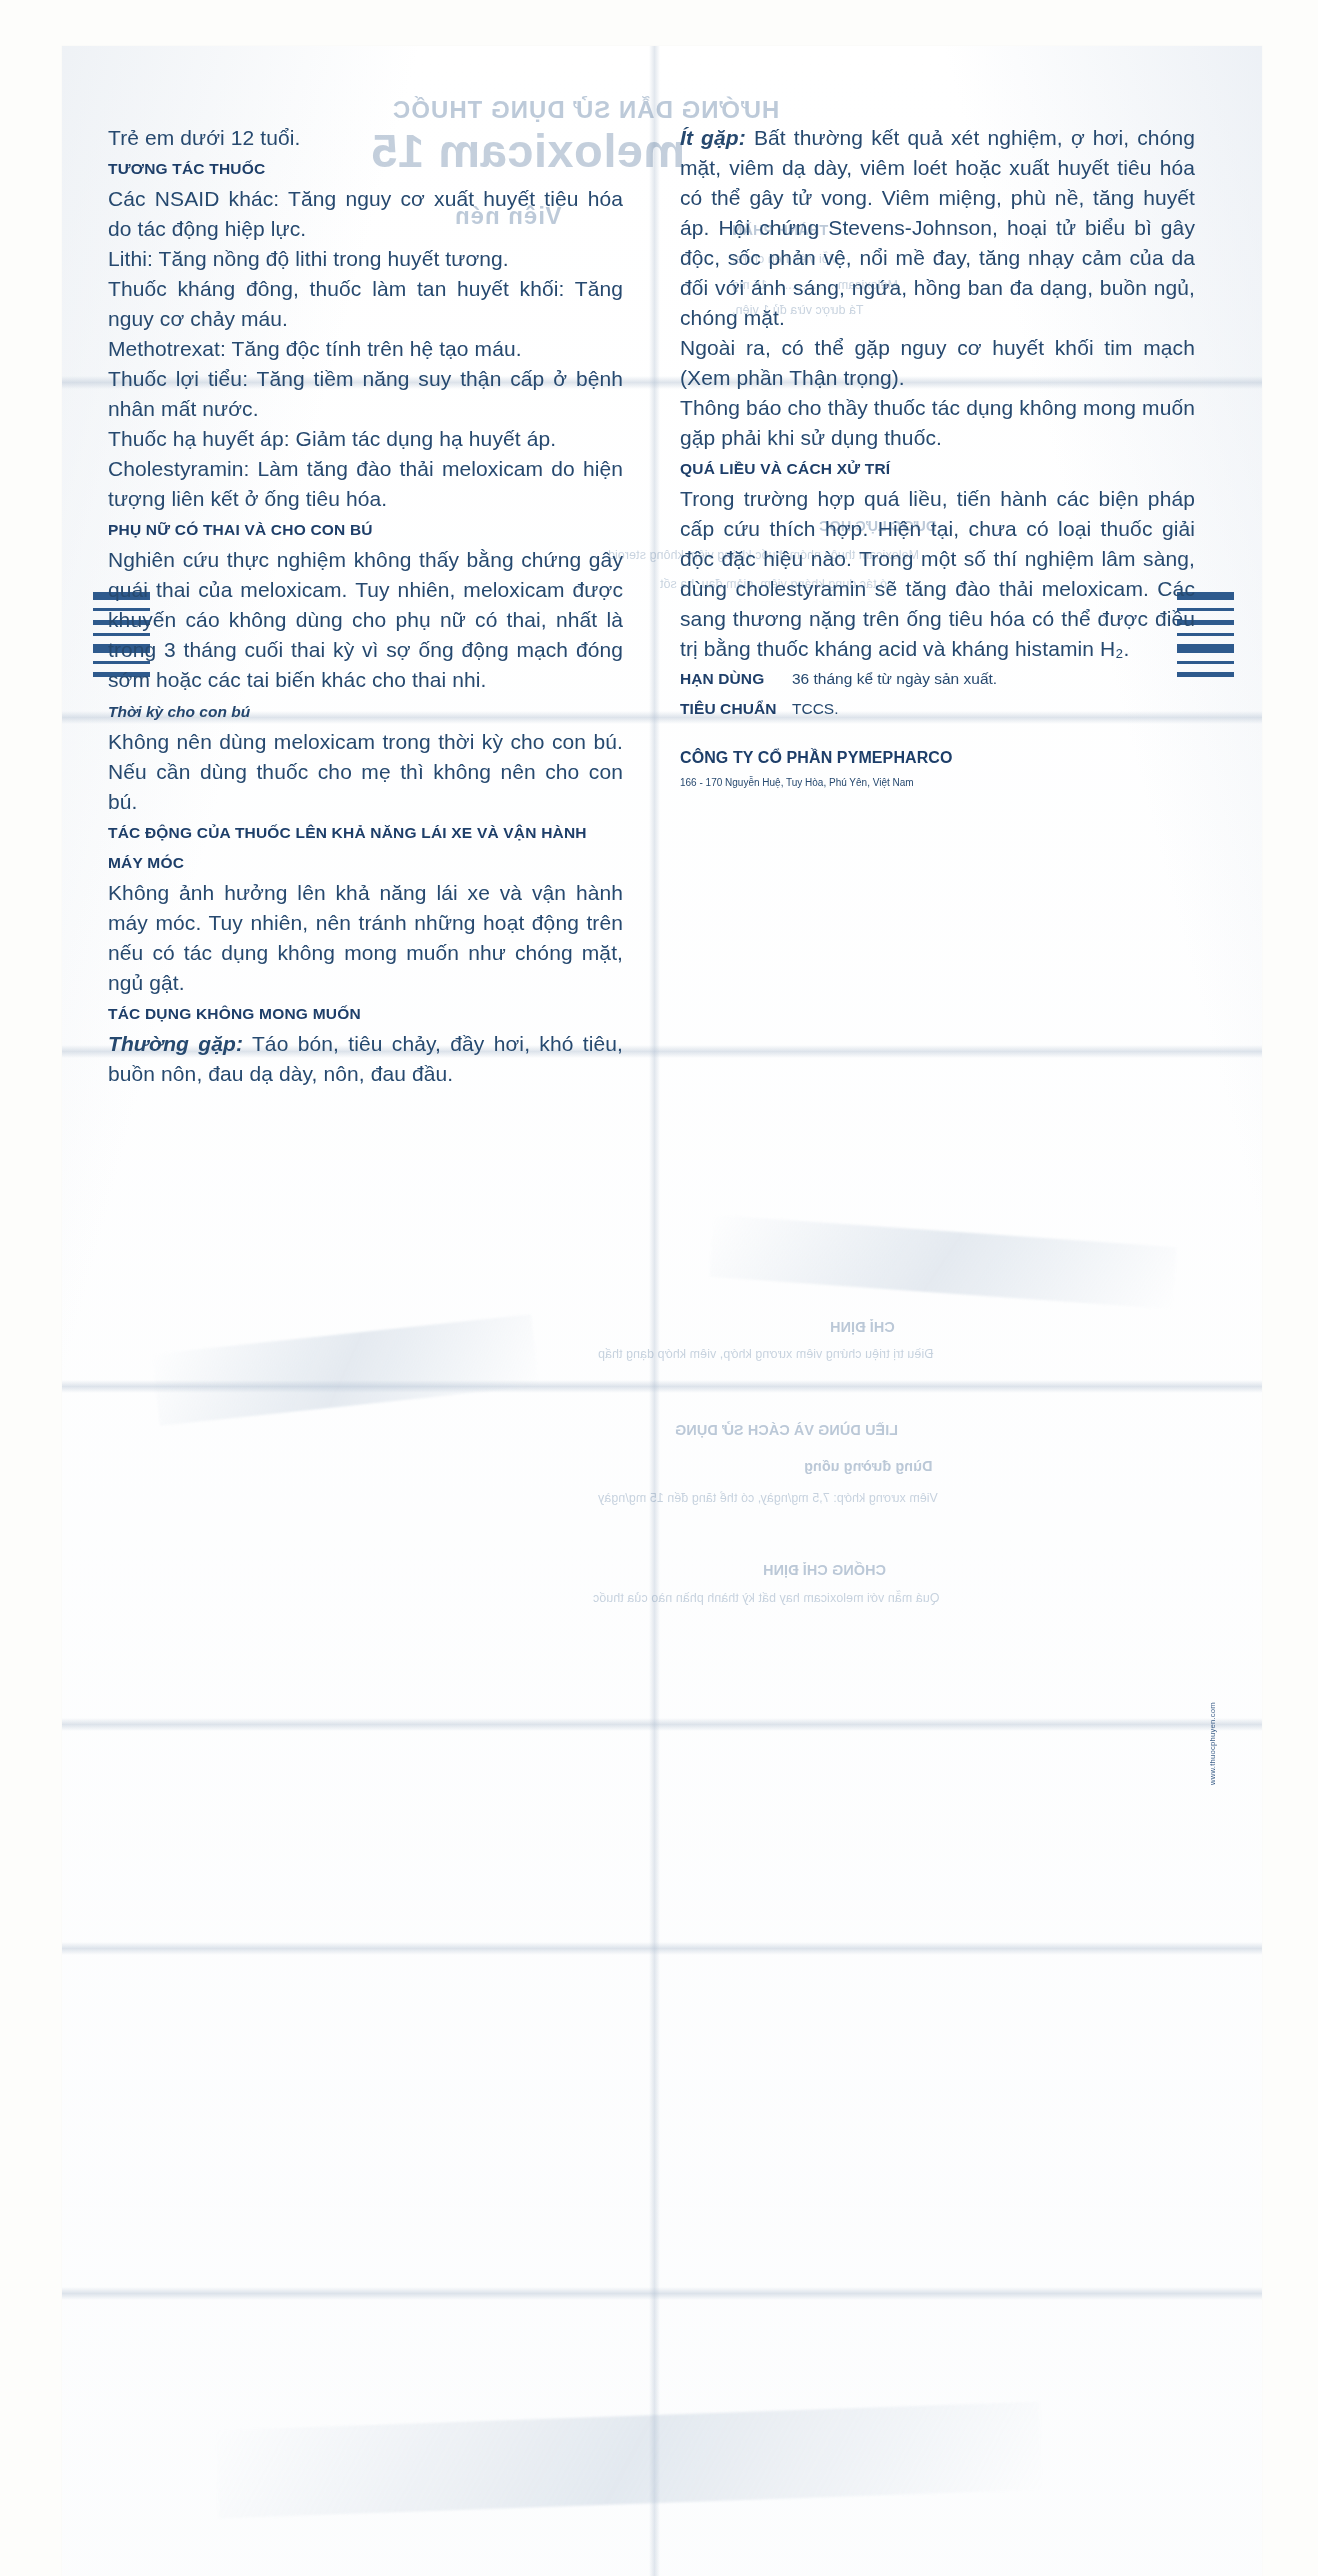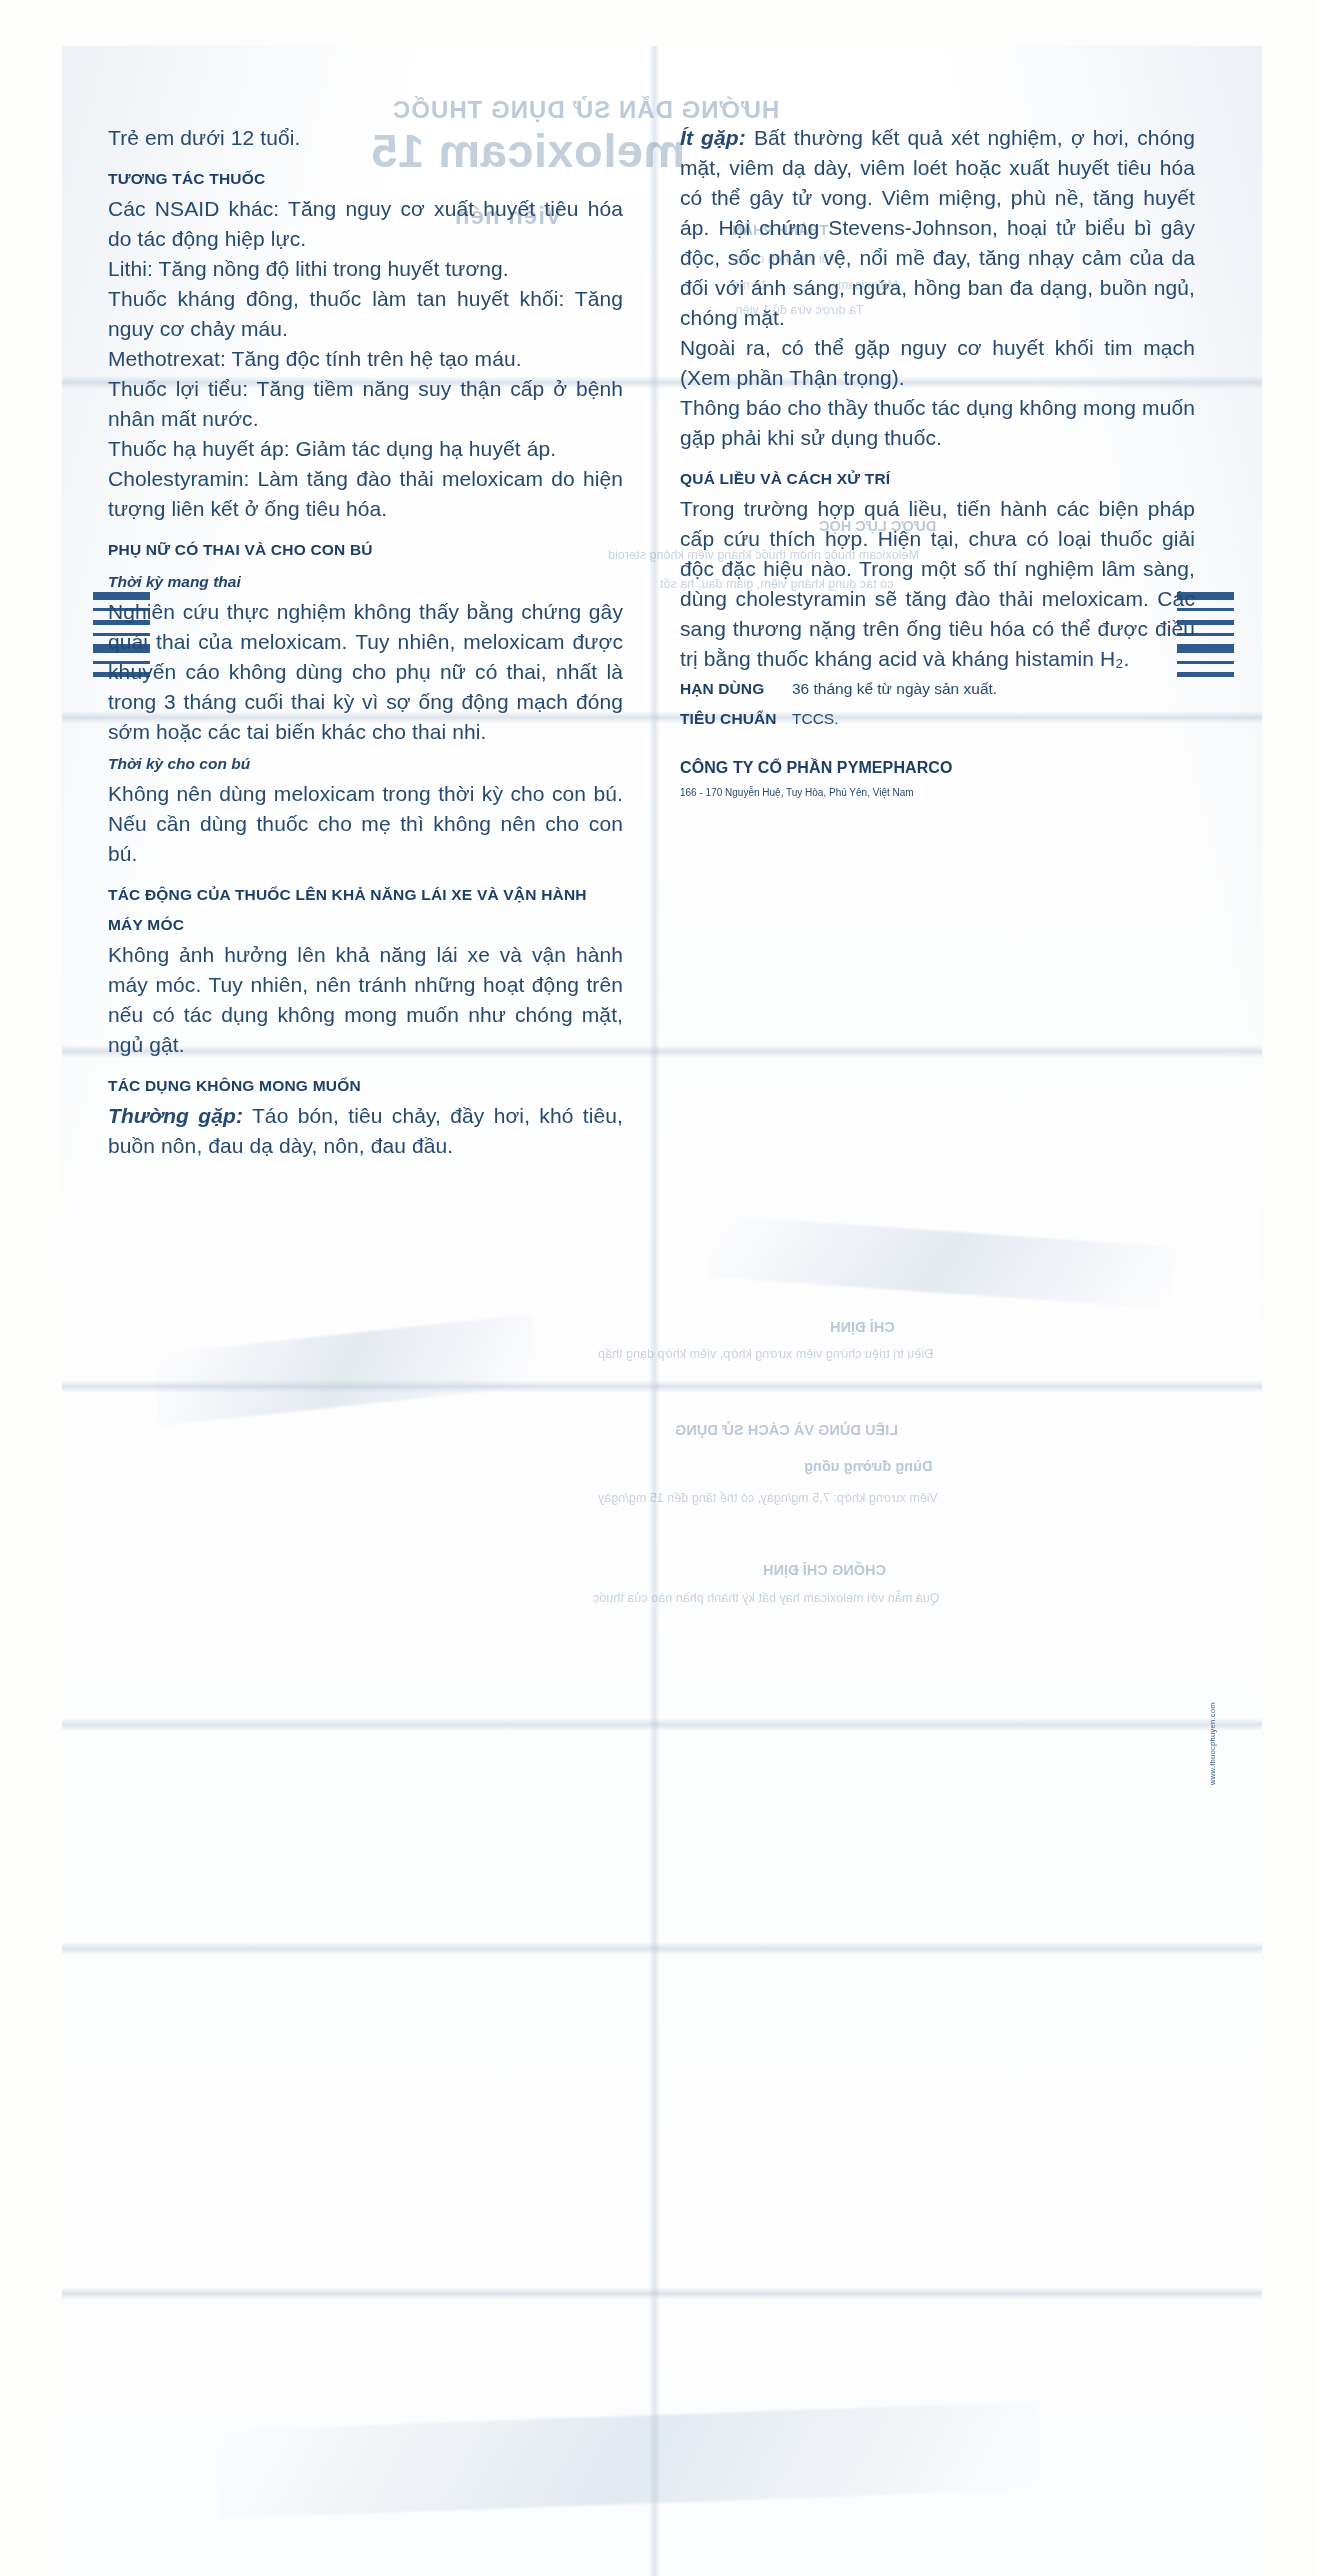--- a/index.html
+++ b/index.html
@@ -74,21 +74,21 @@
     text-align: justify;
     letter-spacing: 0.1px;
   }
   .h {
     font-size: 15.5px;
     line-height: 30px;
     font-weight: bold;
     color: #1d3e69;
     text-transform: uppercase;
     letter-spacing: 0.2px;
-    margin: 11px 0 0 0;
+    margin: 1px 0 0 0;
   }
   .sub {
     font-size: 15.5px;
     line-height: 30px;
     font-style: italic;
     font-weight: bold;
     color: #24466e;
     margin: 2.1px 0 0 0;
   }
   .lead {
@@ -242,21 +242,20 @@
           <p class="p">Trẻ em dưới 12 tuổi.</p>
           <div class="h">TƯƠNG TÁC THUỐC</div>
           <p class="p">Các NSAID khác: Tăng nguy cơ xuất huyết tiêu hóa do tác động hiệp lực.</p>
           <p class="p">Lithi: Tăng nồng độ lithi trong huyết tương.</p>
           <p class="p">Thuốc kháng đông, thuốc làm tan huyết khối: Tăng nguy cơ chảy máu.</p>
           <p class="p">Methotrexat: Tăng độc tính trên hệ tạo máu.</p>
           <p class="p">Thuốc lợi tiểu: Tăng tiềm năng suy thận cấp ở bệnh nhân mất nước.</p>
           <p class="p">Thuốc hạ huyết áp: Giảm tác dụng hạ huyết áp.</p>
           <p class="p">Cholestyramin: Làm tăng đào thải meloxicam do hiện tượng liên kết ở ống tiêu hóa.</p>
           <div class="h">PHỤ NỮ CÓ THAI VÀ CHO CON BÚ</div>
-          <div class="sub">Thời kỳ mang thai</div>
           <p class="p">Nghiên cứu thực nghiệm không thấy bằng chứng gây quái thai của meloxicam. Tuy nhiên, meloxicam được khuyến cáo không dùng cho phụ nữ có thai, nhất là trong 3 tháng cuối thai kỳ vì sợ ống động mạch đóng sớm hoặc các tai biến khác cho thai nhi.</p>
           <div class="sub">Thời kỳ cho con bú</div>
           <p class="p">Không nên dùng meloxicam trong thời kỳ cho con bú. Nếu cần dùng thuốc cho mẹ thì không nên cho con bú.</p>
           <div class="h">TÁC ĐỘNG CỦA THUỐC LÊN KHẢ NĂNG LÁI XE VÀ VẬN HÀNH MÁY MÓC</div>
           <p class="p">Không ảnh hưởng lên khả năng lái xe và vận hành máy móc. Tuy nhiên, nên tránh những hoạt động trên nếu có tác dụng không mong muốn như chóng mặt, ngủ gật.</p>
           <div class="h">TÁC DỤNG KHÔNG MONG MUỐN</div>
           <p class="p"><span class="lead">Thường gặp:</span><span> Táo bón, tiêu chảy, đầy hơi, khó tiêu, buồn nôn, đau dạ dày, nôn, đau đầu.</span></p>
         </div>
       <div class="col right" id="col-right">
           <p class="p"><span class="lead">Ít gặp:</span><span> Bất thường kết quả xét nghiệm, ợ hơi, chóng mặt, viêm dạ dày, viêm loét hoặc xuất huyết tiêu hóa có thể gây tử vong. Viêm miệng, phù nề, tăng huyết áp. Hội chứng Stevens-Johnson, hoại tử biểu bì gây độc, sốc phản vệ, nổi mề đay, tăng nhạy cảm của da đối với ánh sáng, ngứa, hồng ban đa dạng, buồn ngủ, chóng mặt.</span></p>

